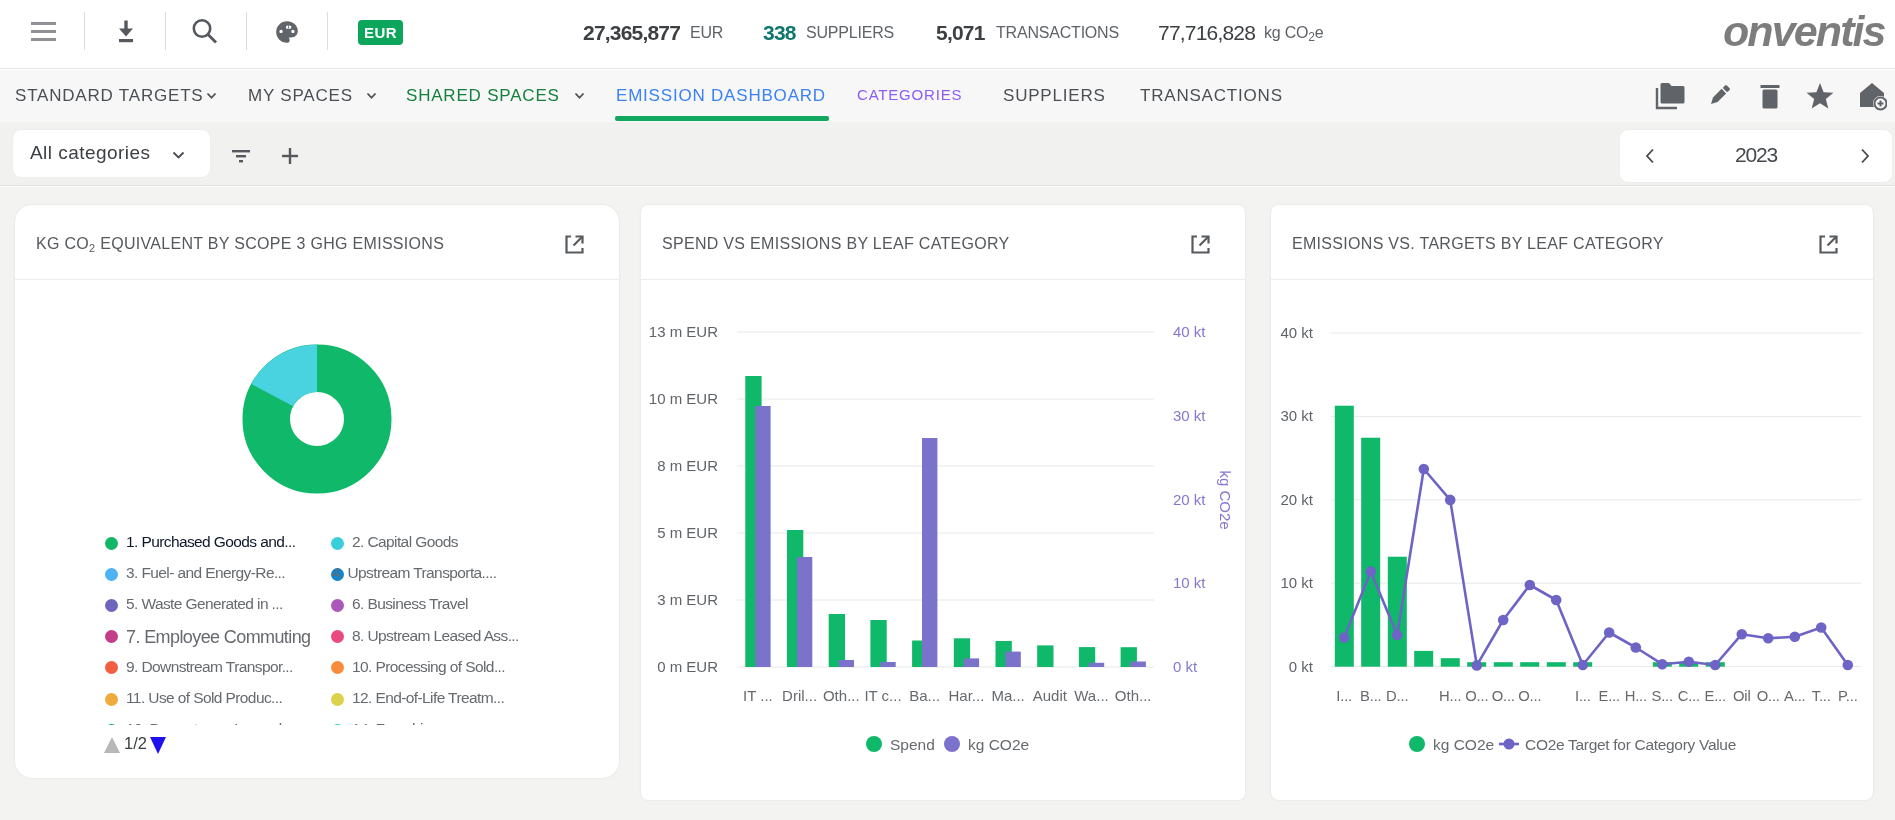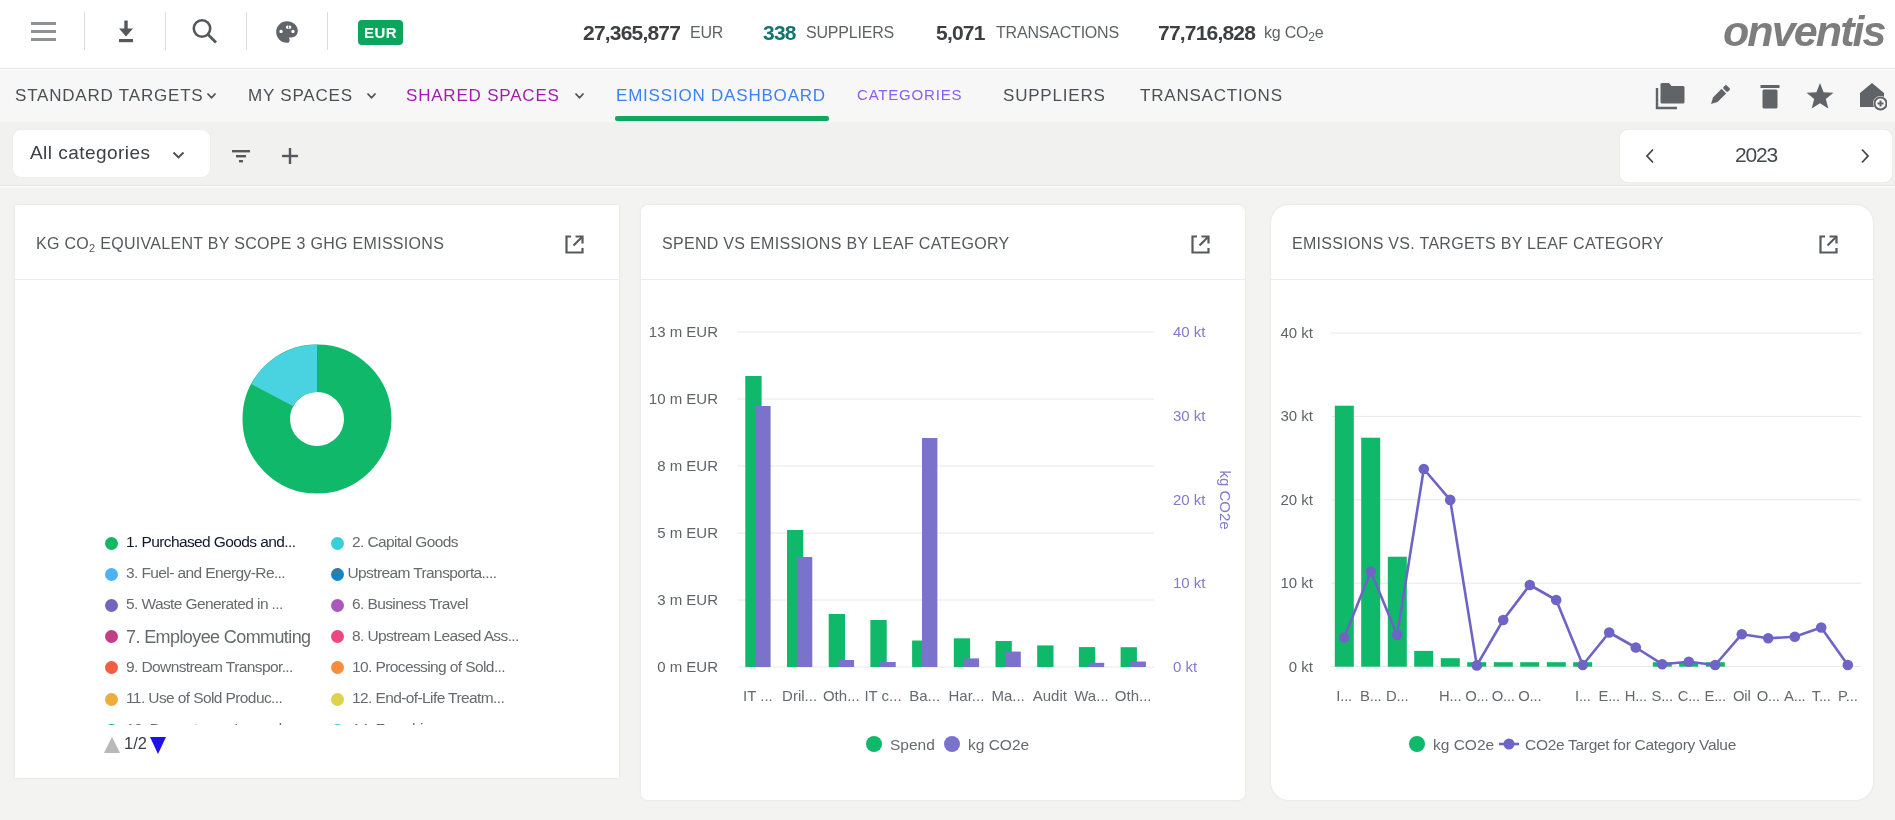--- a/index.html
+++ b/index.html
@@ -30,32 +30,32 @@
     <svg width="26" height="26" style="position:absolute;left:274px;top:19px" viewBox="0 0 24 24">
 <path fill="#616569" fill-rule="evenodd" d="M12 2C6.49 2 2 6.49 2 12s4.49 10 10 10c1.38 0 2.5-1.12 2.5-2.5 0-.61-.23-1.2-.64-1.67a.53.53 0 0 1-.13-.33c0-.28.22-.5.5-.5H16c3.31 0 6-2.69 6-6 0-4.96-4.49-9-10-9zm5.5 11c-.83 0-1.5-.67-1.5-1.5s.67-1.5 1.5-1.5 1.5.67 1.5 1.5-.67 1.5-1.5 1.5zm-3-4c-.83 0-1.5-.67-1.5-1.5S13.67 6 14.5 6s1.5.67 1.5 1.5S15.33 9 14.5 9zM5 11.5c0 .83.67 1.5 1.5 1.5S8 12.33 8 11.5 7.33 10 6.5 10 5 10.67 5 11.5zm6-4c0 .83.67 1.5 1.5 1.5s1.5-.67 1.5-1.5S13.33 6 12.5 6 11 6.67 11 7.5z"></path>
     </svg>
     <div style="position:absolute;left:358px;top:20px;width:45px;height:25px;border-radius:4px;background:#0ba55c;color:#fff;font-weight:bold;font-size:15px;text-align:center;line-height:25px;letter-spacing:.5px">EUR</div>
 <div style="position:absolute;left:583px;top:21px;font-size:21px;font-weight:bold;color:#3c4043;letter-spacing:-0.8px;white-space:nowrap">27,365,877</div>
     <div style="position:absolute;left:690px;top:24px;font-size:16px;color:#5f6368;letter-spacing:-0.2px;white-space:nowrap">EUR</div>
     <div style="position:absolute;left:763px;top:21px;font-size:21px;font-weight:bold;color:#0f766e;letter-spacing:-0.8px;white-space:nowrap">338</div>
     <div style="position:absolute;left:806px;top:24px;font-size:16px;color:#5f6368;letter-spacing:-0.2px;white-space:nowrap">SUPPLIERS</div>
     <div style="position:absolute;left:936px;top:21px;font-size:21px;font-weight:bold;color:#3c4043;letter-spacing:-0.8px;white-space:nowrap">5,071</div>
     <div style="position:absolute;left:996px;top:24px;font-size:16px;color:#5f6368;letter-spacing:-0.2px;white-space:nowrap">TRANSACTIONS</div>
-    <div style="position:absolute;left:1158px;top:21px;font-size:21px;font-weight:bold;color:#3c4043;letter-spacing:-0.8px;white-space:nowrap">77,716,828</div>
+    <div style="position:absolute;left:1158px;top:21px;font-size:21px;font-weight:normal;color:#3c4043;letter-spacing:-0.8px;white-space:nowrap">77,716,828</div>
     <div style="position:absolute;left:1264px;top:24px;font-size:16px;color:#5f6368;letter-spacing:-0.2px;white-space:nowrap">kg CO<sub style="font-size:12px">2</sub>e</div>
 <div style="position:absolute;left:1723px;top:7px;width:170px;font-size:43px;font-weight:bold;font-style:italic;color:#7d7d7d;letter-spacing:-1.9px">onventis</div>
 
 <div style="position:absolute;left:0;top:70px;width:1895px;height:52px;background:#f7f7f7"></div>
 
 <div style="position:absolute;left:0;top:122px;width:1895px;height:64px;background:#f1f1f0;border-bottom:1px solid #e2e2e1"></div>
 
 <div style="position:absolute;left:0;top:187px;width:1895px;height:633px;background:#f3f3f2"></div>
 <div style="position:absolute;left:15px;top:86px;font-size:17px;color:#4b4f54;letter-spacing:0.8px;white-space:nowrap">STANDARD TARGETS</div>
     <div style="position:absolute;left:248px;top:86px;font-size:17px;color:#4b4f54;letter-spacing:0.8px;white-space:nowrap">MY SPACES</div>
-    <div style="position:absolute;left:406px;top:86px;font-size:17px;color:#a21caf;letter-spacing:0.8px;white-space:nowrap">SHARED SPACES</div>
+    <div style="position:absolute;left:406px;top:86px;font-size:17px;color:#15803d;letter-spacing:0.8px;white-space:nowrap">SHARED SPACES</div>
     <div style="position:absolute;left:616px;top:86px;font-size:17px;color:#3b82f6;letter-spacing:0.8px;white-space:nowrap">EMISSION DASHBOARD</div>
     <div style="position:absolute;left:857px;top:86px;font-size:15px;color:#8b5cf6;letter-spacing:0.8px;white-space:nowrap">CATEGORIES</div>
     <div style="position:absolute;left:1003px;top:86px;font-size:17px;color:#4b4f54;letter-spacing:0.8px;white-space:nowrap">SUPPLIERS</div>
     <div style="position:absolute;left:1140px;top:86px;font-size:17px;color:#4b4f54;letter-spacing:0.8px;white-space:nowrap">TRANSACTIONS</div>
     <svg width="11" height="8" style="position:absolute;left:206px;top:92px" viewBox="0 0 11 8" fill="none">
       <path d="M1.5 1.5 L5.5 5.8 L9.5 1.5" stroke="#4b4f54" stroke-width="1.8"></path>
     </svg>
     <svg width="11" height="8" style="position:absolute;left:366px;top:92px" viewBox="0 0 11 8" fill="none">
       <path d="M1.5 1.5 L5.5 5.8 L9.5 1.5" stroke="#4b4f54" stroke-width="1.8"></path>
     </svg>
@@ -101,21 +101,21 @@
       <rect x="0" y="6.8" width="16" height="2.4" fill="#55585c"></rect>
     </svg>
     <div style="position:absolute;left:1620px;top:130px;width:272px;height:52px;background:#fff;border-radius:8px;box-shadow:0 0 2px rgba(0,0,0,0.06)"></div>
     <svg width="10" height="16" style="position:absolute;left:1645px;top:148px" viewBox="0 0 10 16" fill="none">
       <path d="M8 1.5 L2 8 L8 14.5" stroke="#44484c" stroke-width="1.8"></path>
     </svg>
     <div style="position:absolute;left:1620px;top:143px;width:272px;text-align:center;font-size:21px;letter-spacing:-1.2px;color:#44484c">2023</div>
     <svg width="10" height="16" style="position:absolute;left:1860px;top:148px" viewBox="0 0 10 16" fill="none">
       <path d="M2 1.5 L8 8 L2 14.5" stroke="#44484c" stroke-width="1.8"></path>
     </svg>
-<div style="position:absolute;left:15px;top:205px;width:604px;height:573px;background:#fff;border-radius:0;box-shadow:0 0 3px rgba(0,0,0,0.08)">
+<div style="position:absolute;left:15px;top:205px;width:604px;height:573px;background:#fff;border-radius:17px;box-shadow:0 0 3px rgba(0,0,0,0.08)">
 <div style="position:absolute;left:0;top:0;width:100%;height:75px;border-bottom:1px solid #ececec"></div>
 <div style="position:absolute;left:21px;top:30px;font-size:16px;color:#55585c;letter-spacing:0.3px;white-space:nowrap">KG CO<sub style="font-size:11px">2</sub> EQUIVALENT BY SCOPE 3 GHG EMISSIONS</div>
 <div style="position:absolute;right:33px;top:28px"><svg width="23" height="23" viewBox="0 0 23 23" fill="none" stroke="#565a5e" stroke-width="2.2">
 <path d="M8 3.5 H3.5 V19.5 H19.5 V15"></path>
 <path d="M12.5 3.5 H19.5 V10.5"></path>
 <path d="M10.5 12.5 L19 4"></path>
 </svg></div>
 <svg width="604" height="430" style="position:absolute;left:0;top:75px">
 <circle cx="302.0" cy="139.0" r="50.75" fill="none" stroke="#10b869" stroke-width="47.5"></circle>
 <path d="M 302.00 88.25 A 50.75 50.75 0 0 0 257.19 115.17" fill="none" stroke="#49d2e0" stroke-width="47.5"></path>
@@ -213,21 +213,21 @@
         <text x="450.5" y="496" text-anchor="middle" font-size="15" fill="#666a6e">Wa...</text>
         <rect x="479.6" y="442.2" width="16.3" height="19.8" fill="#10b869"></rect>
         <rect x="489.5" y="456.5" width="15.4" height="5.5" fill="#7b72cb"></rect>
         <text x="492.2" y="496" text-anchor="middle" font-size="15" fill="#666a6e">Oth...</text>
         <circle cx="233" cy="539" r="8" fill="#10b869"></circle>
         <text x="249" y="545" font-size="15.5" fill="#666a6e">Spend</text>
         <circle cx="311" cy="539" r="8" fill="#7b72cb"></circle>
         <text x="327" y="545" font-size="15.5" fill="#666a6e">kg CO2e</text>
       </svg>
 </div>
-<div style="position:absolute;left:1271px;top:205px;width:602px;height:595px;background:#fff;border-radius:18px;box-shadow:0 0 3px rgba(0,0,0,0.08)">
+<div style="position:absolute;left:1271px;top:205px;width:602px;height:595px;background:#fff;border-radius:8px;box-shadow:0 0 3px rgba(0,0,0,0.08)">
 <div style="position:absolute;left:0;top:0;width:100%;height:75px;border-bottom:1px solid #ececec"></div>
 <div style="position:absolute;left:21px;top:30px;font-size:16px;color:#55585c;letter-spacing:0.3px;white-space:nowrap">EMISSIONS VS. TARGETS BY LEAF CATEGORY</div>
 <div style="position:absolute;right:33px;top:28px"><svg width="23" height="23" viewBox="0 0 23 23" fill="none" stroke="#565a5e" stroke-width="2.2">
 <path d="M8 3.5 H3.5 V19.5 H19.5 V15"></path>
 <path d="M12.5 3.5 H19.5 V10.5"></path>
 <path d="M10.5 12.5 L19 4"></path>
 </svg></div>
 <svg width="604" height="595" style="position:absolute;left:0;top:0" font-family="Liberation Sans,sans-serif">
         <line x1="60" y1="128.0" x2="590" y2="128.0" stroke="#e8e8e8" stroke-width="1"></line>
         <text x="42" y="133.0" text-anchor="end" font-size="15" fill="#5f6368">40 kt</text>

